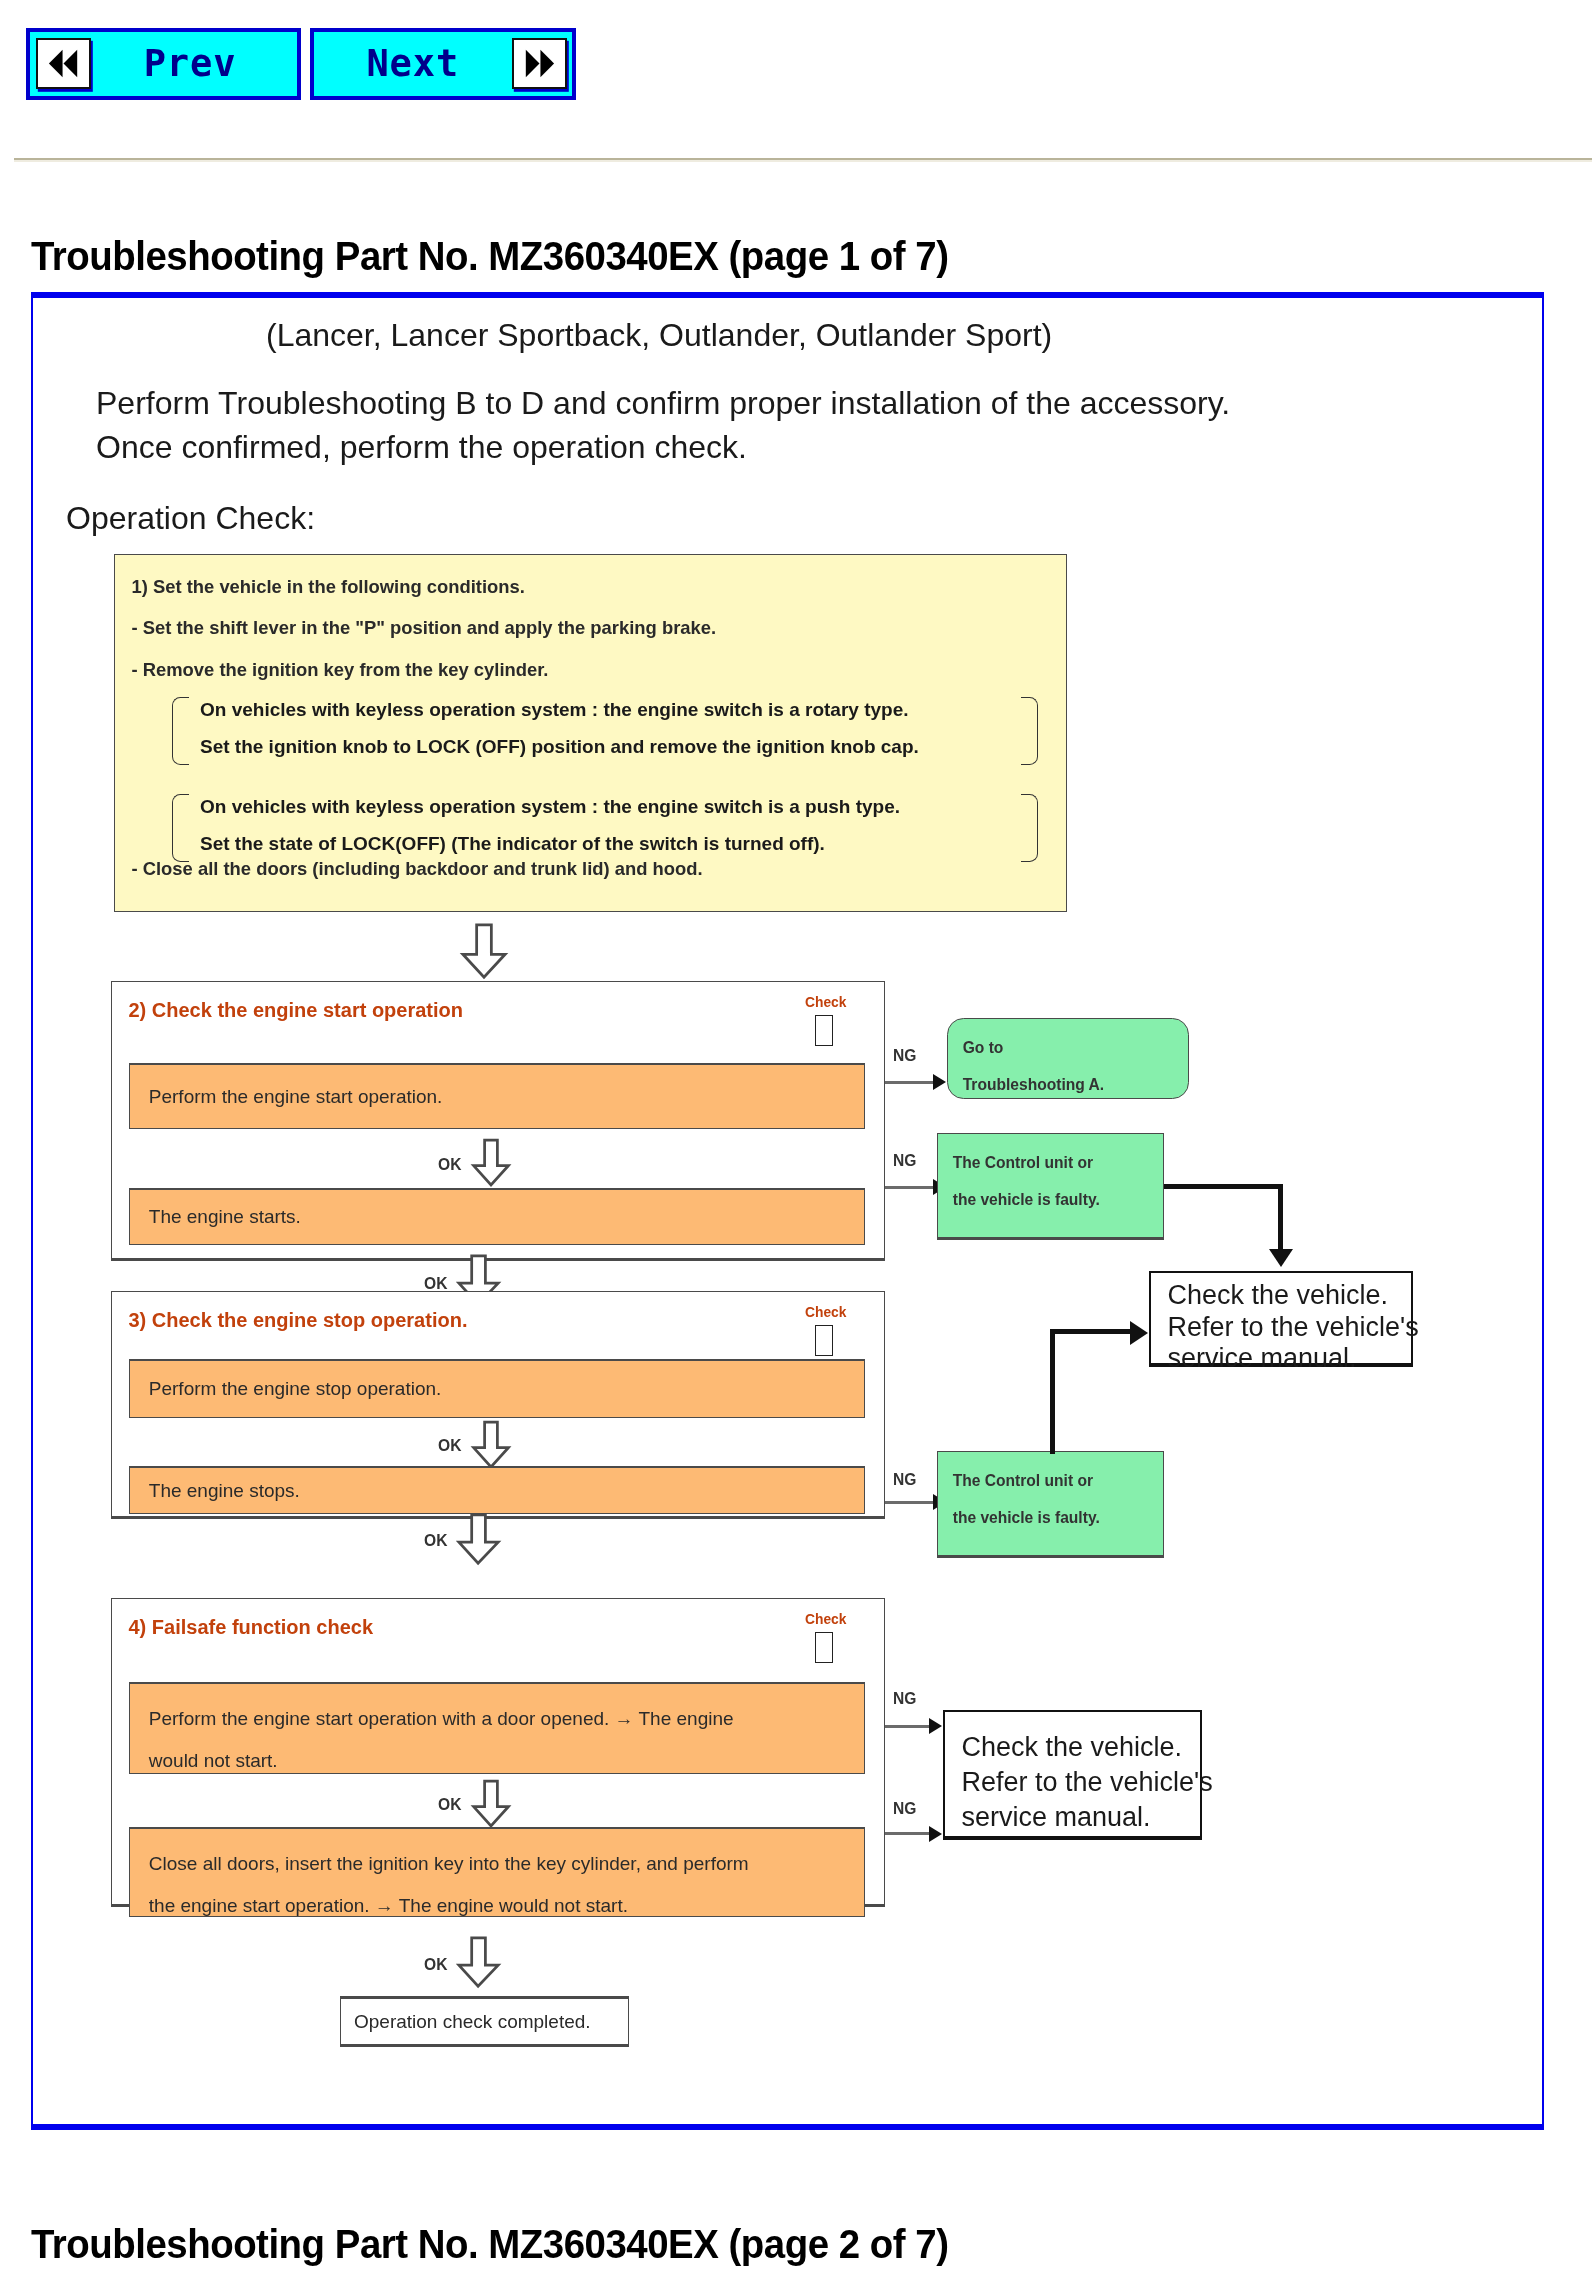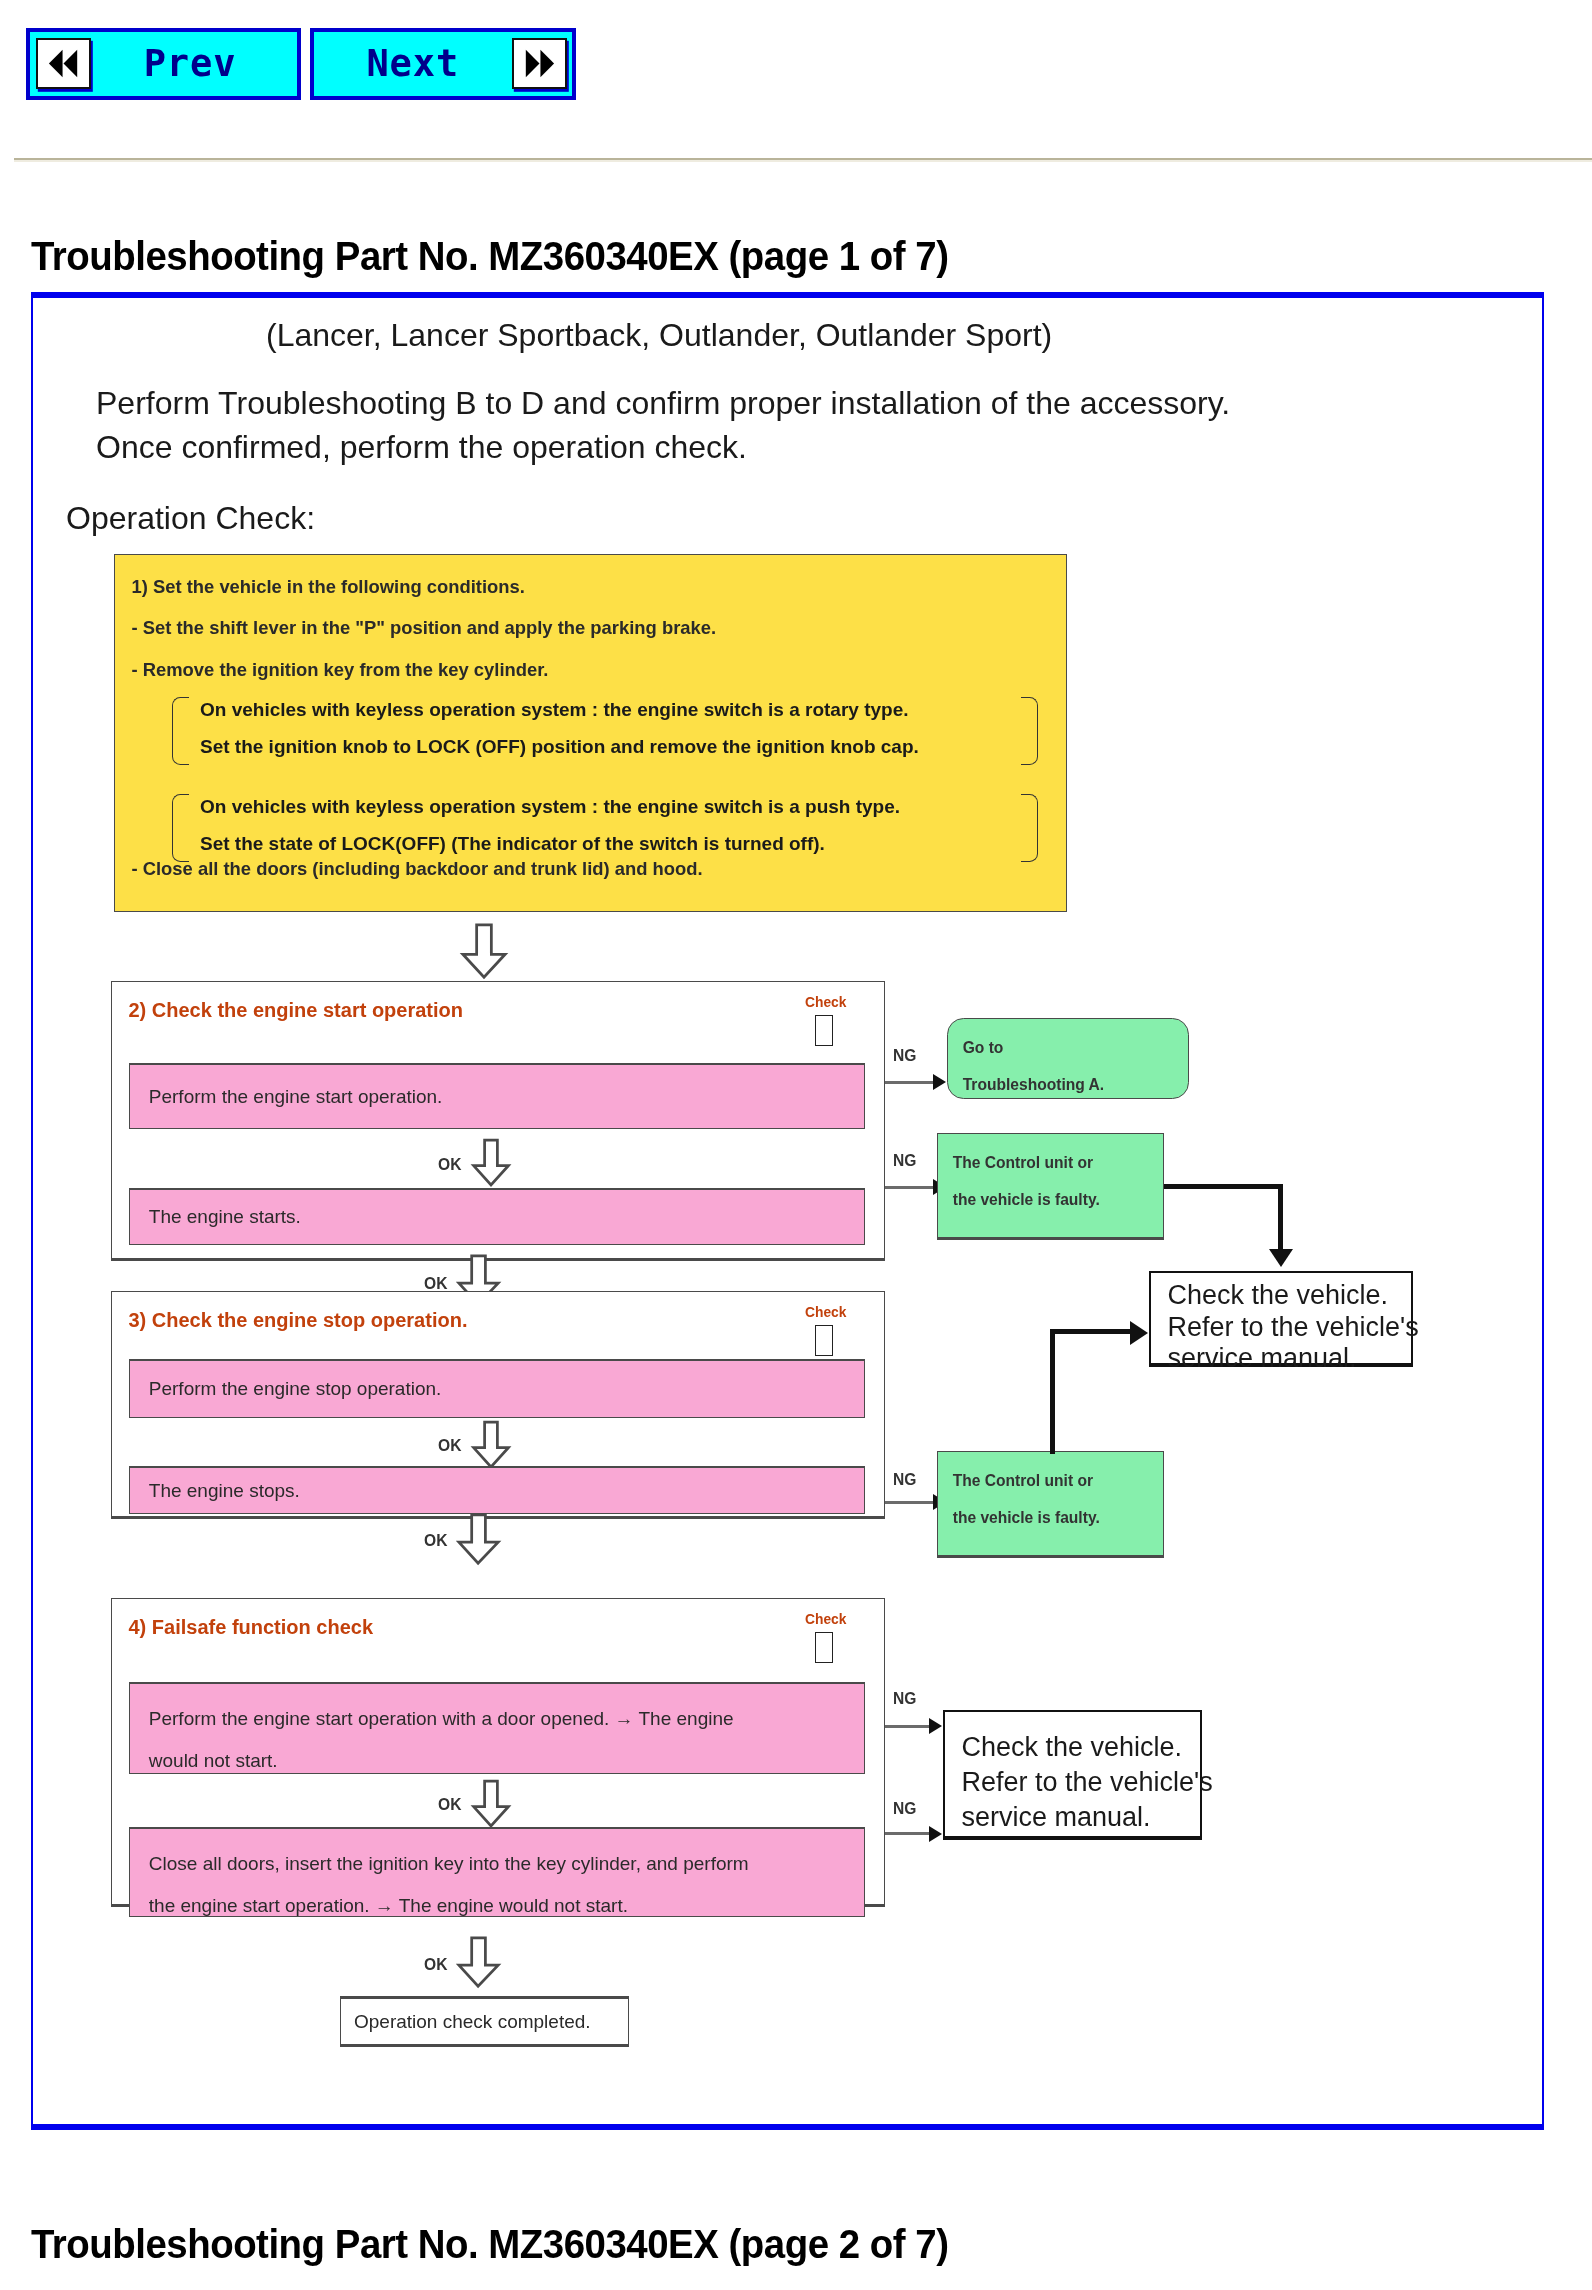--- a/index.html
+++ b/index.html
@@ -89,21 +89,21 @@
     position:absolute;left:66px;top:500px;
     font-size:32px;color:#1a1a1a;
   }
 
   
   #step1-box{
     position:absolute;left:114px;top:554px;
     width:953px;height:358px;
     border:1.8px solid #4a4a4a;
     box-sizing:border-box;
-    background:#fde047;
+    background:#fef9c3;
   }
   #step1-box .ln{
     position:absolute;left:16.5px;
     font-size:18.4px;color:#2a2a2a;white-space:nowrap;
     font-weight:600;
   }
   #step1-box .ln.l0{top:21px;}
   #step1-box .ln.l1{top:62px;}
   #step1-box .ln.l2{top:104px;}
   #step1-box .ln.l5{top:303px;}
@@ -152,21 +152,21 @@
   .check-box{
     position:absolute;width:18.4px;height:31px;
     border:1.8px solid #222;box-sizing:border-box;background:#fff;
   }
 
   
   .inner-box{
     position:absolute;
     border:1.8px solid #4a4a4a;
     border-top-width:2.8px;
-    box-sizing:border-box;background:#f9a8d4;
+    box-sizing:border-box;background:#fdba74;
   }
   .inner-box .txt{
     position:absolute;left:18.4px;
     font-size:19px;color:#2a2a2a;white-space:nowrap;font-weight:500;
   }
   .inner-box .txt.t0{top:50%;transform:translateY(-50%);}
   .inner-box .txt.ta{top:24px;}
   .inner-box .txt.tb{top:66px;}
 
   

